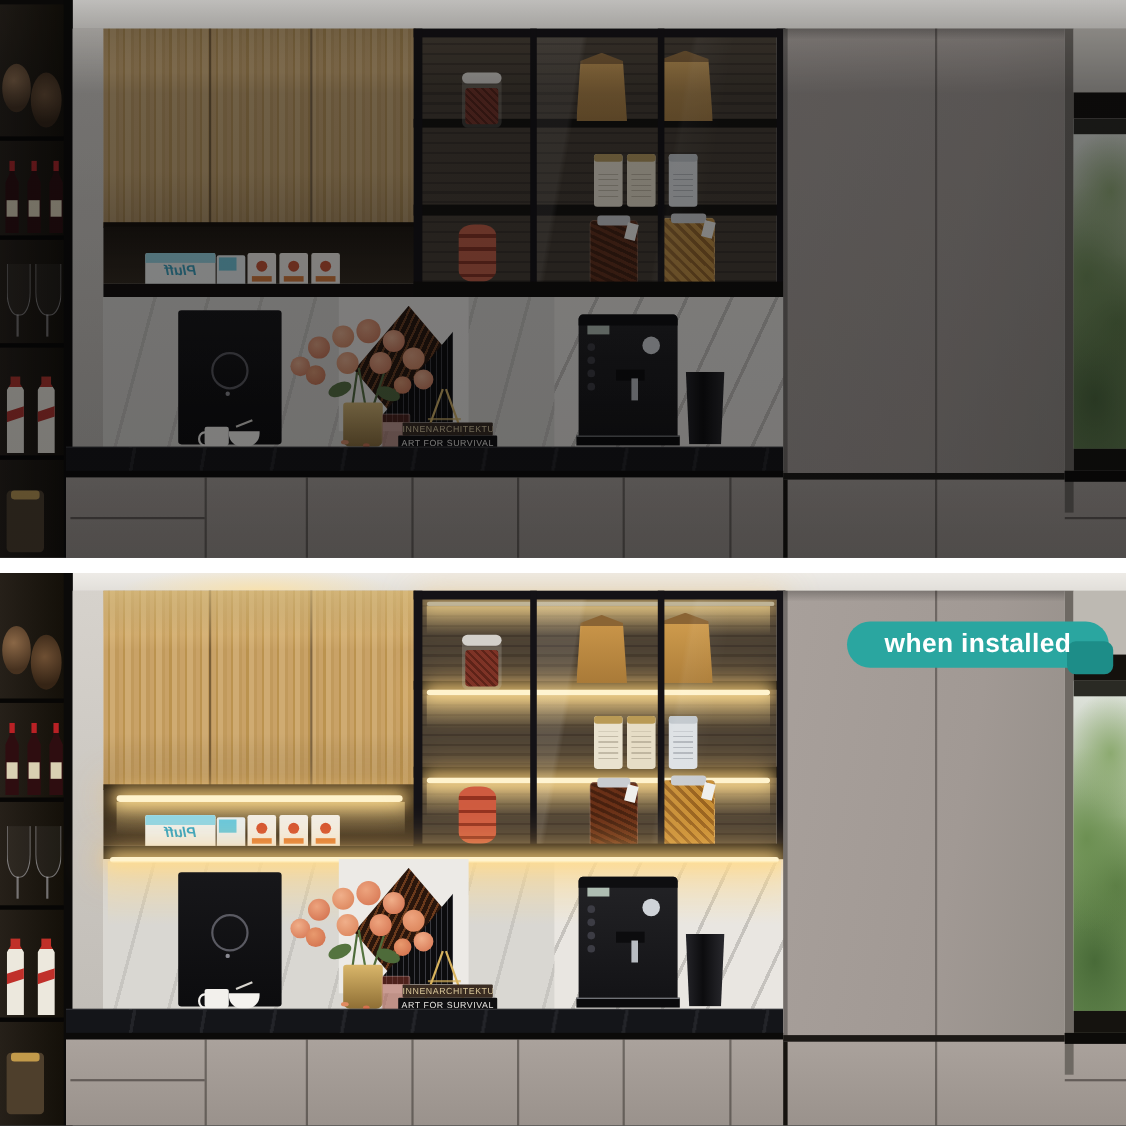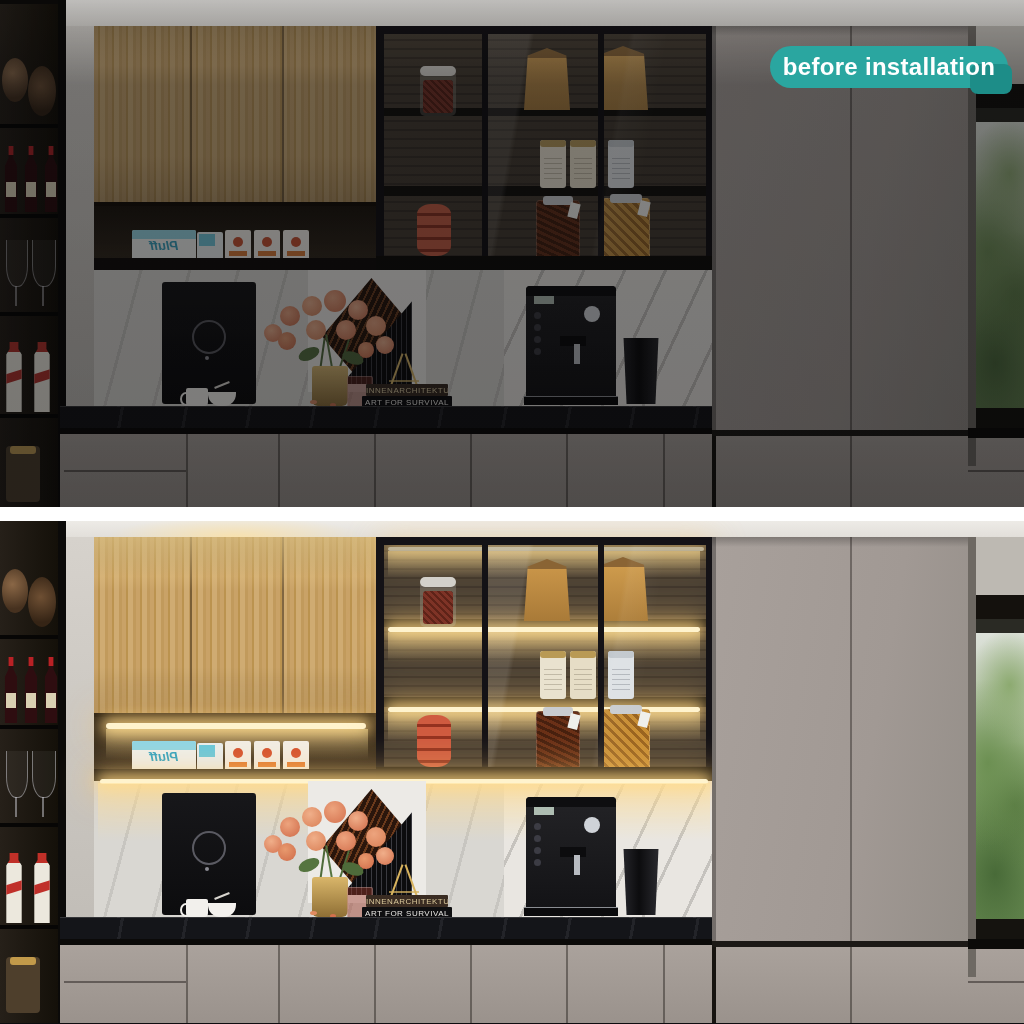--- a/index.html
+++ b/index.html
@@ -248,23 +248,20 @@
       radial-gradient(70px 90px at 80% 62%,rgba(84,118,62,.9),rgba(84,118,62,0) 70%),
       radial-gradient(90px 140px at 40% 85%,rgba(70,104,54,.95),rgba(70,104,54,0) 72%),
       linear-gradient(180deg,#e3e6e1 0%,#ccd4c5 18%,#9db685 45%,#7fa065 70%,#6c8f55 100%);">
     <div class="s" style="left:0;top:0;width:48px;height:14px;background:#2a2a24;"></div>
         </div>
   <div class="s" style="left:976px;top:408px;width:48px;height:20px;background:#15130f;"></div>
   <div class="s" style="left:968px;top:428px;width:56px;height:10px;background:#0c0b09;"></div>
 
 </div>
 </div>
-  <div class="badge" id="badge-before">
-    <span>before installation</span>
-  </div>
 </div>
 
 <div class="divider"></div>
 
 <div class="panel panel--after" id="panel-after">
   <div class="scene-host">
 <div class="s" style="left:0;top:0;width:1024px;height:512px;background:#e9e6e1;">
 
   <div class="s" style="left:0;top:0;width:1024px;height:26px;background:linear-gradient(180deg,#f4f2ee,#e2dfda);border-bottom:1px solid rgba(0,0,0,.18);"></div>
   <div class="cove" style="left:110px;top:6px;width:250px;height:20px;"></div>
@@ -479,13 +476,16 @@
       radial-gradient(70px 90px at 80% 62%,rgba(84,118,62,.9),rgba(84,118,62,0) 70%),
       radial-gradient(90px 140px at 40% 85%,rgba(70,104,54,.95),rgba(70,104,54,0) 72%),
       linear-gradient(180deg,#e3e6e1 0%,#ccd4c5 18%,#9db685 45%,#7fa065 70%,#6c8f55 100%);">
     <div class="s" style="left:0;top:0;width:48px;height:14px;background:#2a2a24;"></div>
         </div>
   <div class="s" style="left:976px;top:408px;width:48px;height:20px;background:#15130f;"></div>
   <div class="s" style="left:968px;top:428px;width:56px;height:10px;background:#0c0b09;"></div>
 
 </div>
 </div>
+  <div class="badge" id="badge-after">
+    <span>when installed</span>
+  </div>
 </div>
 
 </body></html>

